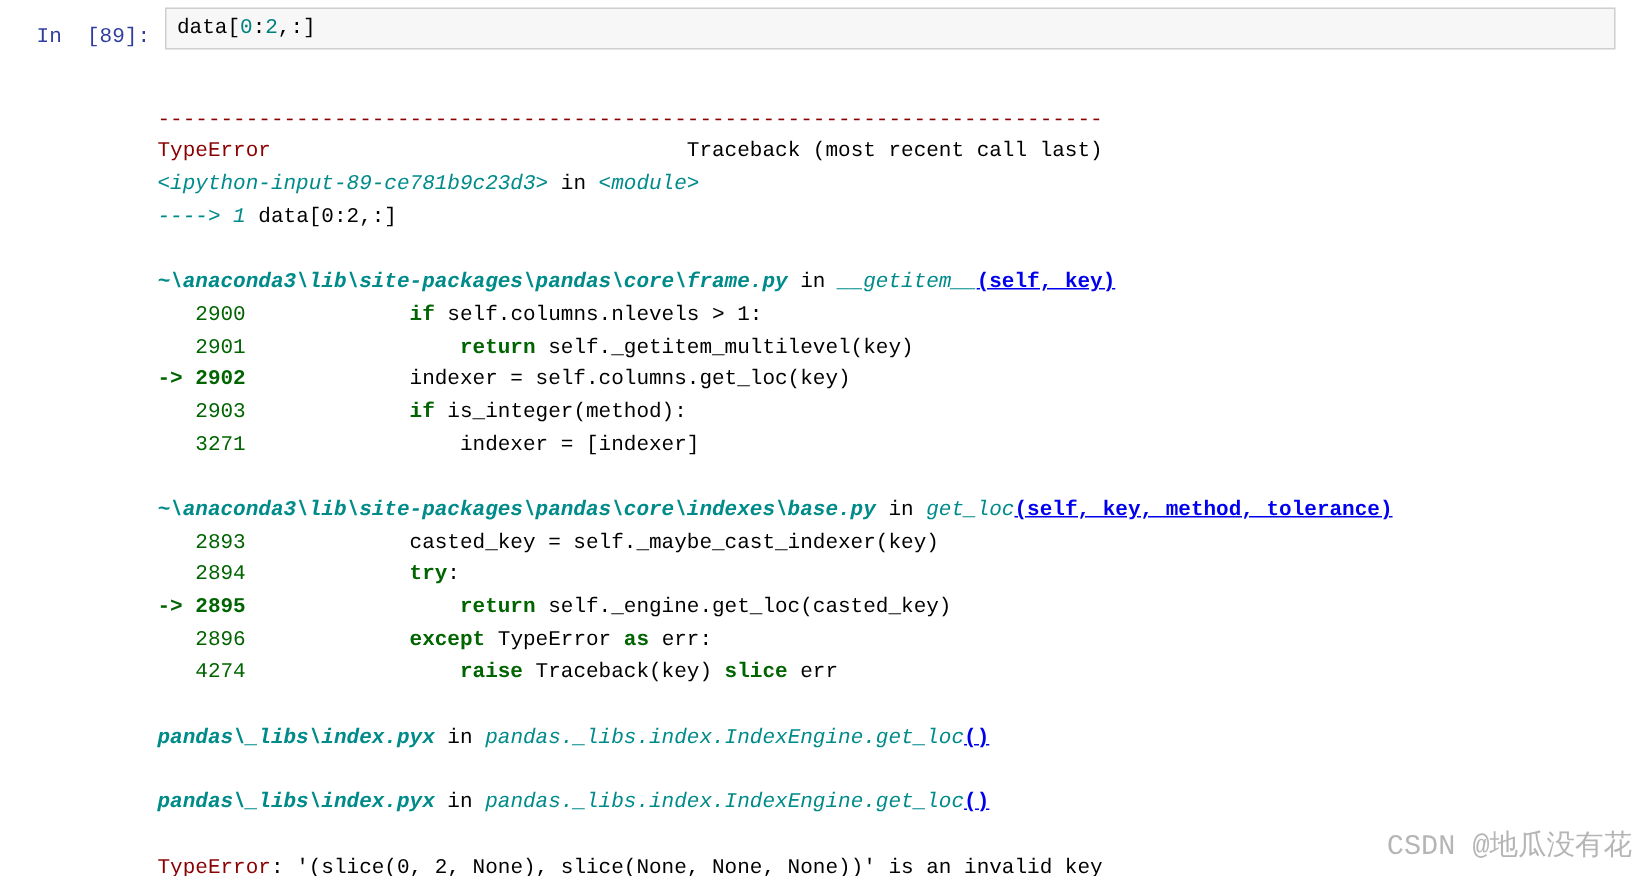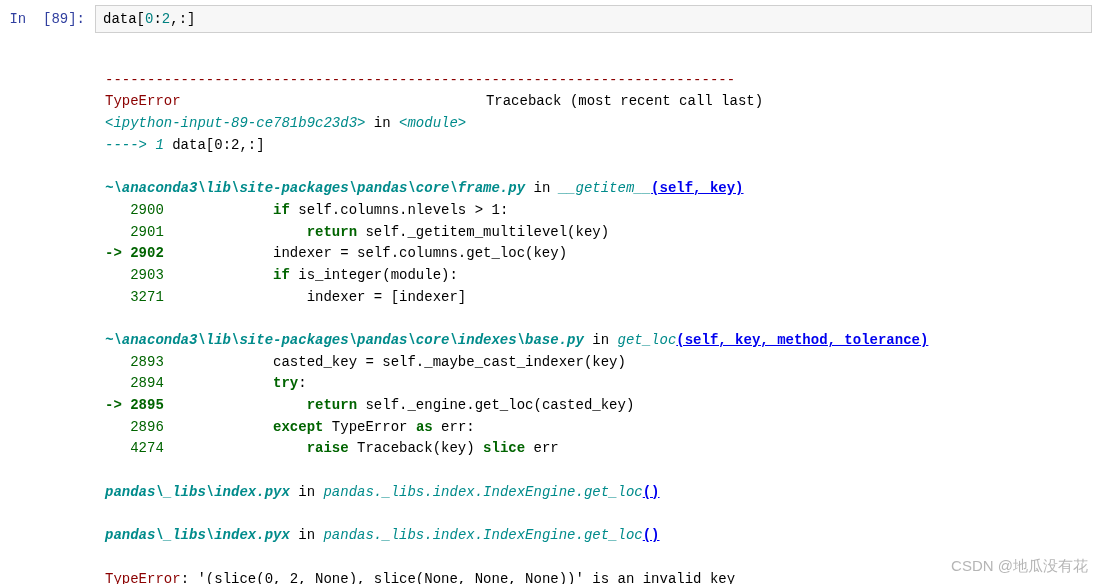--- a/index.html
+++ b/index.html
@@ -7,22 +7,22 @@
       font-family: "Courier New", monospace;
       font-size: 14px;
       background: #fff;
       width: 1100px;
       height: 584px;
       overflow: hidden;
       position: relative;
     }
     .in-row {
       display: flex;
-      align-items: center;
-      padding: 5px 0;
+      align-items: flex-end;
+      padding: 5px 15px;
     }
     .prompt {
       width: 95px;
       text-align: right;
       padding-right: 10px;
       color: #303F9F;
       font-family: "Courier New", monospace;
       white-space: pre;
     }
     .code-input {
@@ -36,35 +36,35 @@
     }
     .output {
       margin-left: 95px;
       padding: 10px 5px 5px 10px;
       line-height: 1.55;
       white-space: pre;
       font-family: "Courier New", monospace;
     }
     .dash-line { color: #8B0000; }
     .err-name { color: #8B0000; }
-    .traceback-label { color: #000; margin-left: 28px; }
+    .traceback-label { color: #000; }
     .ansi-cyan { color: #008B8B; font-style: italic; }
     .ansi-blue { color: #0000ee; text-decoration: underline; }
     .ansi-green { color: #006400; }
     .ansi-darkgreen { color: #006400; font-weight: bold; }
     .ansi-red { color: #8B0000; }
     .ansi-black { color: #000; }
     .bold { font-weight: bold; }
     .watermark {
       position: absolute;
       bottom: 8px;
       right: 12px;
       color: rgba(120,120,120,0.55);
-      font-family: Liberation Sans, sans-serif;
-      font-size: 15px;
+      font-family: Liberation Mono, monospace;
+      font-size: 19px;
     }
   </style>
 </head>
 <body>
 
 <div class="in-row">
   <div class="prompt">In  [89]:</div>
   <div class="code-input">
     <span>data[<span style="color:#008080">0</span>:<span style="color:#008080">2</span>,:]</span>
   </div>
@@ -73,21 +73,21 @@
 <div class="output">
 <span class="dash-line">---------------------------------------------------------------------------</span>
 <span class="err-name">TypeError</span><span>                                 </span><span class="traceback-label">Traceback (most recent call last)</span>
 <span class="ansi-cyan">&lt;ipython-input-89-ce781b9c23d3&gt;</span><span class="ansi-black"> in </span><span class="ansi-cyan">&lt;module&gt;</span>
 <span class="ansi-cyan">----&gt; 1 </span><span>data[0:2,:]</span>
 
 <span class="ansi-cyan bold">~\anaconda3\lib\site-packages\pandas\core\frame.py</span><span> in </span><span class="ansi-cyan">__getitem__</span><span class="ansi-blue bold">(self, key)</span>
 <span class="ansi-green">   2900</span><span class="ansi-darkgreen">             if</span><span> self.columns.nlevels &gt; 1:</span>
 <span class="ansi-green">   2901</span><span class="ansi-darkgreen">                 return</span><span> self._getitem_multilevel(key)</span>
 <span class="ansi-green bold">-&gt; 2902</span><span>             indexer = self.columns.get_loc(key)</span>
-<span class="ansi-green">   2903</span><span class="ansi-darkgreen">             if</span><span> is_integer(module):</span>
+<span class="ansi-green">   2903</span><span class="ansi-darkgreen">             if</span><span> is_integer(method):</span>
 <span class="ansi-green">   3271</span><span>                 indexer = [indexer]</span>
 
 <span class="ansi-cyan bold">~\anaconda3\lib\site-packages\pandas\core\indexes\base.py</span><span> in </span><span class="ansi-cyan">get_loc</span><span class="ansi-blue bold">(self, key, method, tolerance)</span>
 <span class="ansi-green">   2893</span><span>             casted_key = self._maybe_cast_indexer(key)</span>
 <span class="ansi-green">   2894</span><span class="ansi-darkgreen">             try</span><span>:</span>
 <span class="ansi-green bold">-&gt; 2895</span><span class="ansi-darkgreen">                 return</span><span> self._engine.get_loc(casted_key)</span>
 <span class="ansi-green">   2896</span><span class="ansi-darkgreen">             except</span><span> TypeError </span><span class="ansi-darkgreen">as</span><span> err:</span>
 <span class="ansi-green">   4274</span><span class="ansi-darkgreen">                 raise</span><span> Traceback(key) </span><span class="ansi-darkgreen">slice</span><span> err</span>
 
 <span class="ansi-cyan bold">pandas\_libs\index.pyx</span><span> in </span><span class="ansi-cyan">pandas._libs.index.IndexEngine.get_loc</span><span class="ansi-blue bold">()</span>

